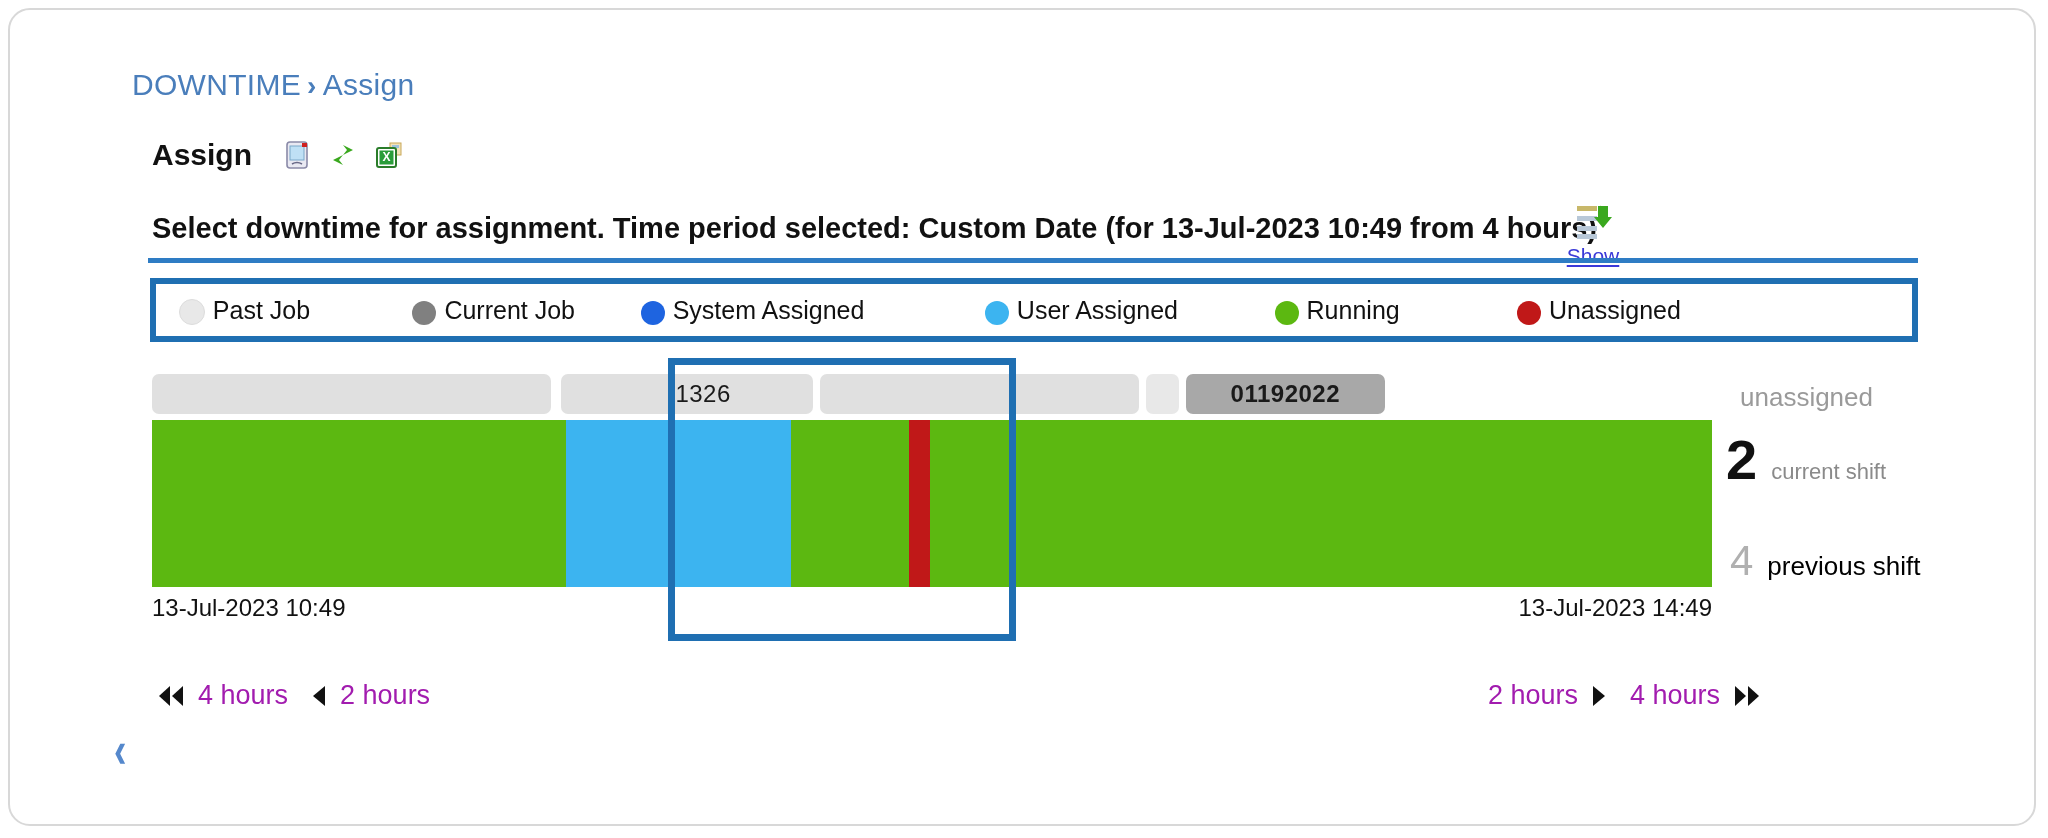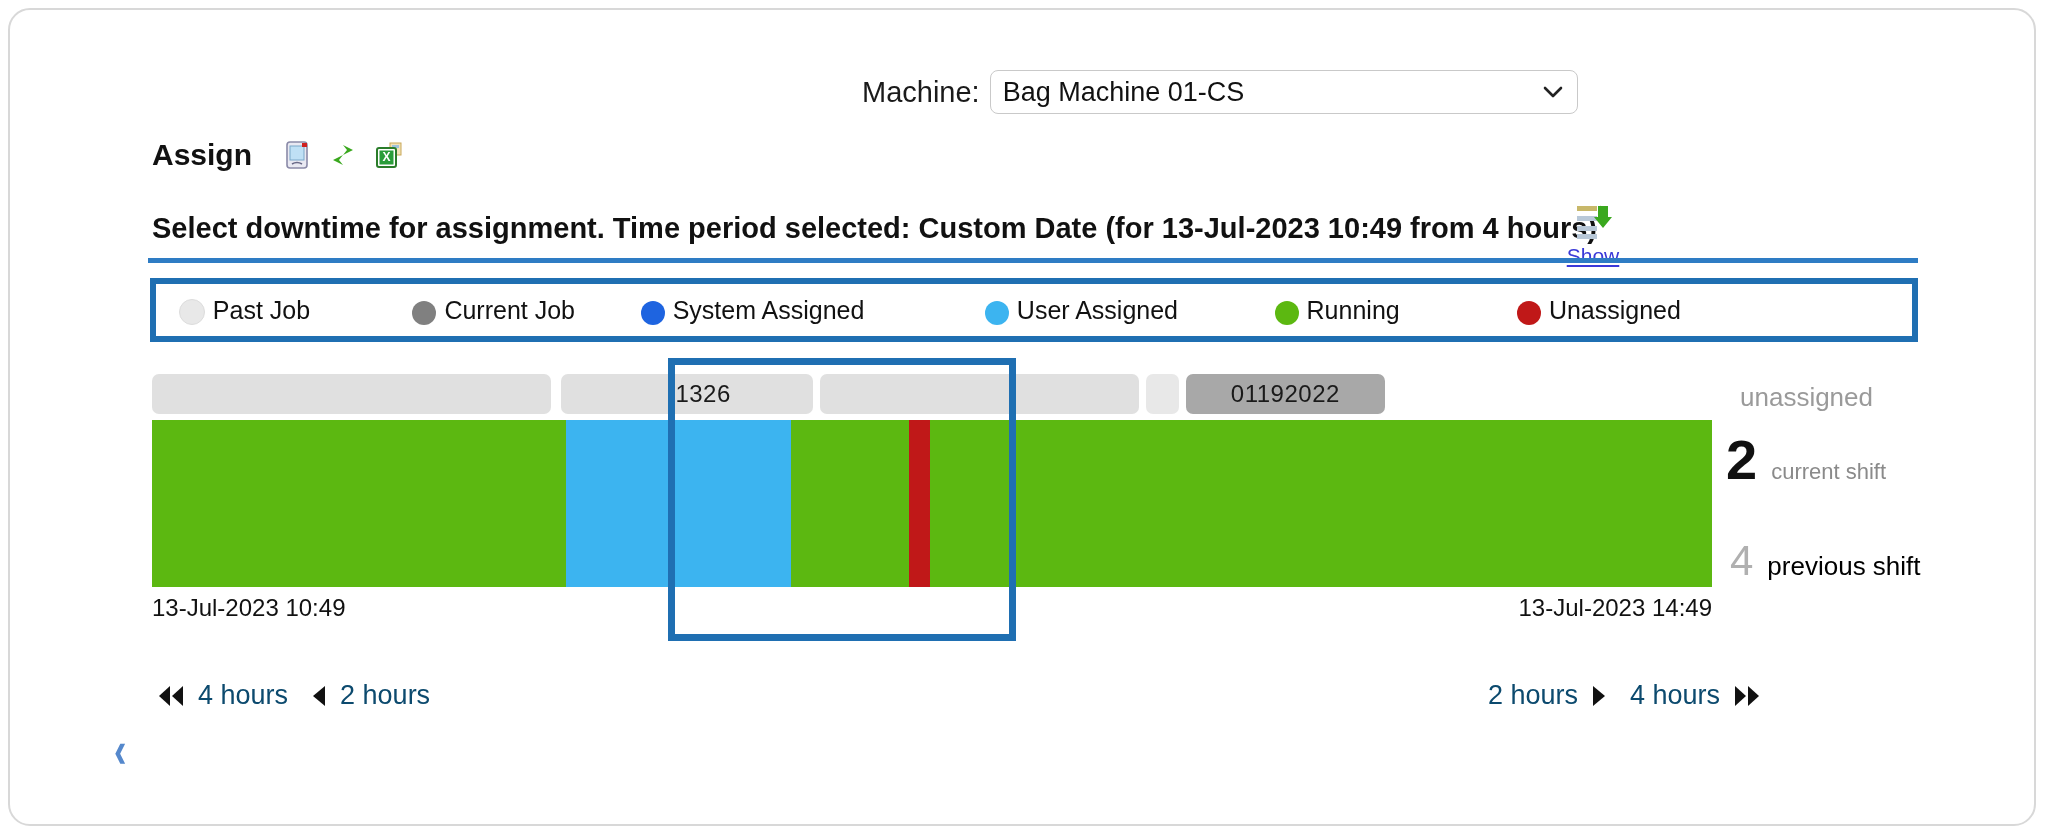--- a/index.html
+++ b/index.html
@@ -283,21 +283,21 @@
   .nav-right {
     position: absolute;
     right: 286px;
     top: 680px;
     display: flex;
     align-items: center;
     gap: 12px;
   }
   .nav-link {
     font-size: 27px;
-    color: #0c4a6e;
+    color: #a21caf;
     white-space: nowrap;
   }
   .nav-arrow { display: block; }
 
   
   .anno {
     position: absolute;
     border: 7px solid #1f6fb2;
     box-sizing: border-box;
     pointer-events: none;
@@ -317,30 +317,24 @@
   }
 </style>
 </head>
 <body>
 
 <div id="page">
   <div class="window-frame"></div>
 
   <div class="content">
 
-
-    <div class="machine-wrap">
-      <span class="machine-label">Machine:</span>
-      <div class="machine-select">
-        <span class="machine-value">Bag Machine 01-CS</span>
-        <svg class="chev" viewBox="0 0 20 12">
-          <path d="M2 2 L10 10 L18 2" fill="none" stroke="#222" stroke-width="2.6" stroke-linecap="round" stroke-linejoin="round"></path>
-        </svg>
-      </div>
-    </div>
+    <div class="breadcrumb">
+      <span class="crumb-root">DOWNTIME</span><span class="crumb-sep">›</span><span class="crumb-leaf">Assign</span>
+    </div>
+
 
     <div class="assign-row">
       <span class="assign-title">Assign</span>
 
       <svg class="tool-ico" viewBox="0 0 30 30">
         <rect x="5" y="2" width="20" height="26" rx="3" fill="#e9e9f2" stroke="#8a8aa8" stroke-width="1.6"></rect>
         <rect x="8" y="6" width="14" height="14" fill="#bfe0f5" stroke="#7aa8c8" stroke-width="1"></rect>
         <rect x="20" y="3" width="5" height="4" fill="#d02020"></rect>
         <path d="M10 24 Q15 21 20 24" fill="none" stroke="#6a6a88" stroke-width="1.6"></path>
       </svg>
@@ -403,21 +397,21 @@
       </div>
 
     <div class="tl-area">
       <div class="tl-joblane" id="joblane">
           <div class="job-seg" style="left: 0px; width: 399.36px; background: rgb(224, 224, 224);"></div>
           <div class="job-seg" style="left: 408.72px; width: 252.72px; background: rgb(224, 224, 224); padding-left: 32px;">
             <span class="job-label">1326</span>
           </div>
           <div class="job-seg" style="left: 667.68px; width: 319.8px; background: rgb(224, 224, 224);"></div>
           <div class="job-seg" style="left: 993.72px; width: 33.54px; background: rgb(232, 232, 232);"></div>
-          <div class="job-seg" style="left: 1033.5px; width: 199.68px; background: rgb(168, 168, 168);">
+          <div class="job-seg" style="left: 1033.5px; width: 199.68px; background: rgb(168, 168, 168); font-weight: bold;">
             <span class="job-label">01192022</span>
           </div>
         </div>
       <div class="tl-bars" id="tlbars">
           <div class="tl-seg" style="left: 0px; width: 414.18px; background: rgb(92, 184, 17);"></div>
           <div class="tl-seg" style="left: 414.18px; width: 225.108px; background: rgb(60, 180, 240);"></div>
           <div class="tl-seg" style="left: 639.288px; width: 117.78px; background: rgb(92, 184, 17);"></div>
           <div class="tl-seg" style="left: 757.068px; width: 21.06px; background: rgb(192, 24, 24);"></div>
           <div class="tl-seg" style="left: 778.128px; width: 781.872px; background: rgb(92, 184, 17);"></div>
         </div>

